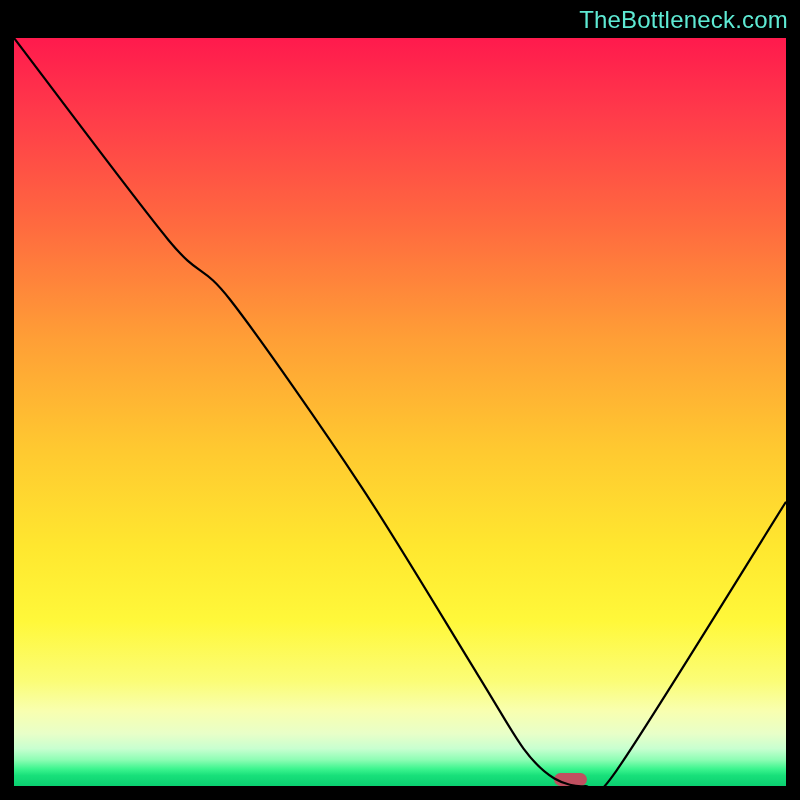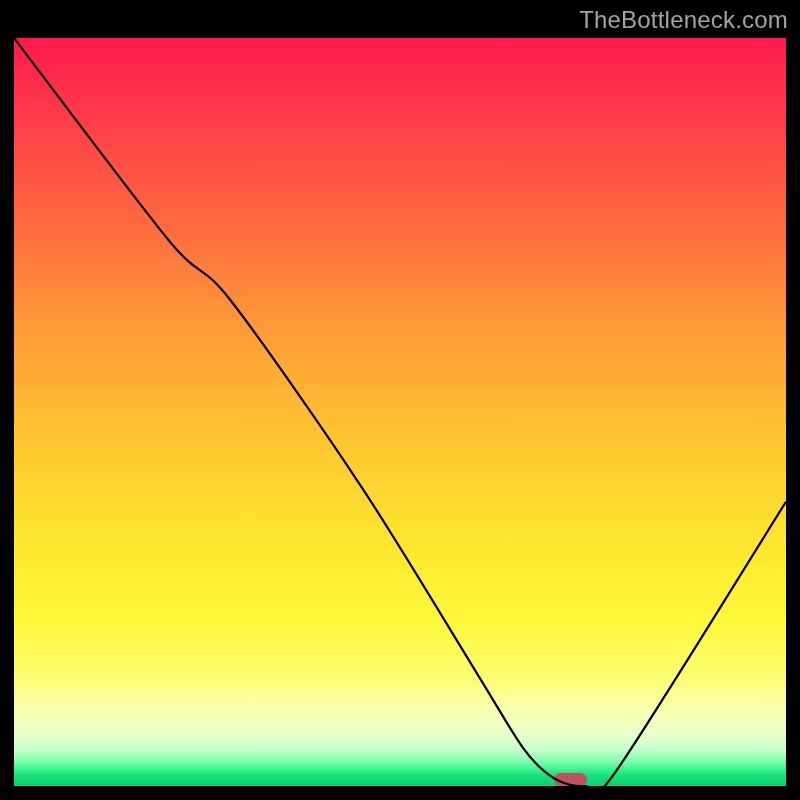--- a/index.html
+++ b/index.html
@@ -57,21 +57,21 @@
     left: 0;
     top: 0;
     width: 772px;
     height: 748px;
     pointer-events: none;
   }
   .watermark {
     position: absolute;
     top: 6px;
     right: 12px;
-    color: #a3a3a3;
+    color: #5eead4;
     font-size: 24px;
     font-weight: 500;
     letter-spacing: 0.2px;
   }
 </style>
 </head>
 <body>
 
 <div class="watermark">TheBottleneck.com</div>
 

